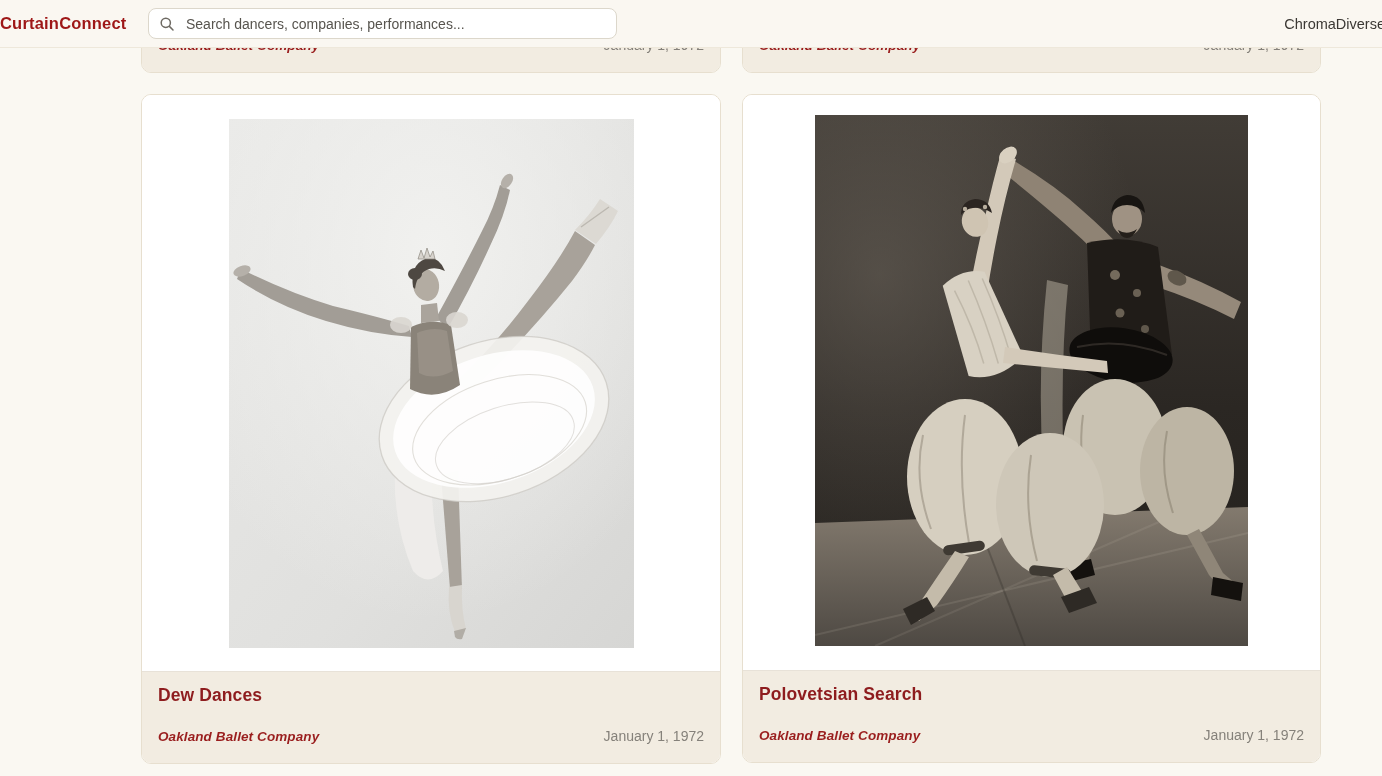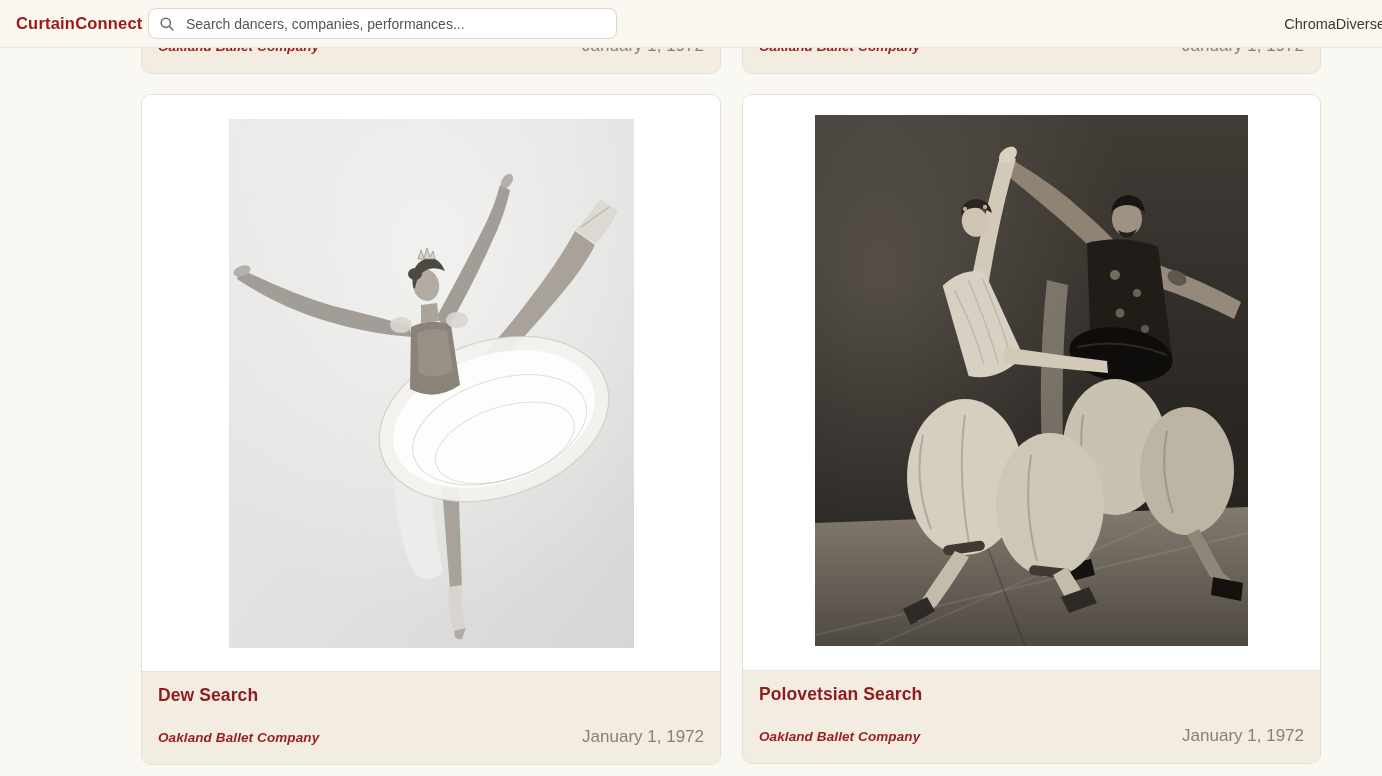--- a/index.html
+++ b/index.html
@@ -9,21 +9,21 @@
     font-family:"Liberation Sans", sans-serif;
     -webkit-font-smoothing:antialiased;
   }
   
   .app-header{
     position:absolute;top:0;left:0;width:1382px;height:47px;
     background:#faf7f1;border-bottom:1px solid #eee8db;
     z-index:10;display:flex;align-items:center;
   }
   .logo{
-    margin-left:16px;font-size:16.5px;font-weight:bold;letter-spacing:.2px;
+    font-size:16.5px;font-weight:bold;letter-spacing:.2px;
     color:#9e1717;white-space:nowrap;cursor:pointer;
   }
   .searchbox{
     position:absolute;left:148px;top:8px;width:469px;height:31px;
     background:#ffffff;border:1px solid #dcd7cb;border-radius:8px;
     display:flex;align-items:center;box-sizing:border-box;padding:0 10px;
   }
   .searchbox .mag{flex:0 0 auto;margin-right:9px;display:flex;}
   .searchbox input{
     flex:1;border:none;outline:none;background:transparent;
@@ -56,21 +56,21 @@
     background:#f2ece1;border-top:1px solid rgba(0,0,0,0.04);
     padding:14px 16px 18px 16px;
   }
   .card-title{
     margin:0 0 23px 0;font-size:17.5px;line-height:19px;font-weight:bold;
     color:#8e1c1e;letter-spacing:.1px;
   }
   .title-spacer{height:19px;margin-bottom:23px;}
   .meta-row{display:flex;justify-content:space-between;align-items:baseline;line-height:17px;}
   .company{font-size:13.5px;font-weight:bold;color:#9a1e1e;letter-spacing:.1px;font-style:italic;}
-  .date{font-size:17px;color:#85817a;}
+  .date{font-size:14px;color:#85817a;}
 </style>
 </head>
 <body>
 
 <header class="app-header">
   <div class="logo">CurtainConnect</div>
   <div class="searchbox">
     <span class="mag">
       <svg width="16" height="16" viewBox="0 0 16 16" fill="none">
         <circle cx="6.8" cy="6.8" r="4.6" stroke="#6e6a63" stroke-width="1.5"></circle>
@@ -152,21 +152,21 @@
         <ellipse cx="228" cy="201" rx="11" ry="8" fill="#d9d6d0" opacity="0.9"></ellipse>
 
         <path d="M192 186 L208 184 L210 202 L192 204 Z" fill="#aaa49c"></path>
         <ellipse cx="197" cy="166" rx="13" ry="16" fill="#b3aca2" transform="rotate(-12 197 166)"></ellipse>
         <path d="M184 168 Q181 146 196 140 Q210 136 216 152 Q208 148 200 150 Q188 154 186 170 Z" fill="#4e4842"></path>
         <ellipse cx="186" cy="155" rx="7" ry="6" fill="#4e4842"></ellipse>
         <path d="M189 140 L192 131 L195 139 L198 129 L201 138 L204 132 L206 140 Z" fill="#d8d4ce" stroke="#8d8880" stroke-width="0.7"></path>
       </svg>
     </div>
     <div class="card-footer">
-      <h3 class="card-title">Dew Search</h3>
+      <h3 class="card-title">Dew Dances</h3>
       <div class="meta-row">
         <span class="company">Oakland Ballet Company</span>
         <span class="date">January 1, 1972</span>
       </div>
     </div>
   </article>
 
   <article class="card col-right row-main">
     <div class="photo-area pa-right">
 

